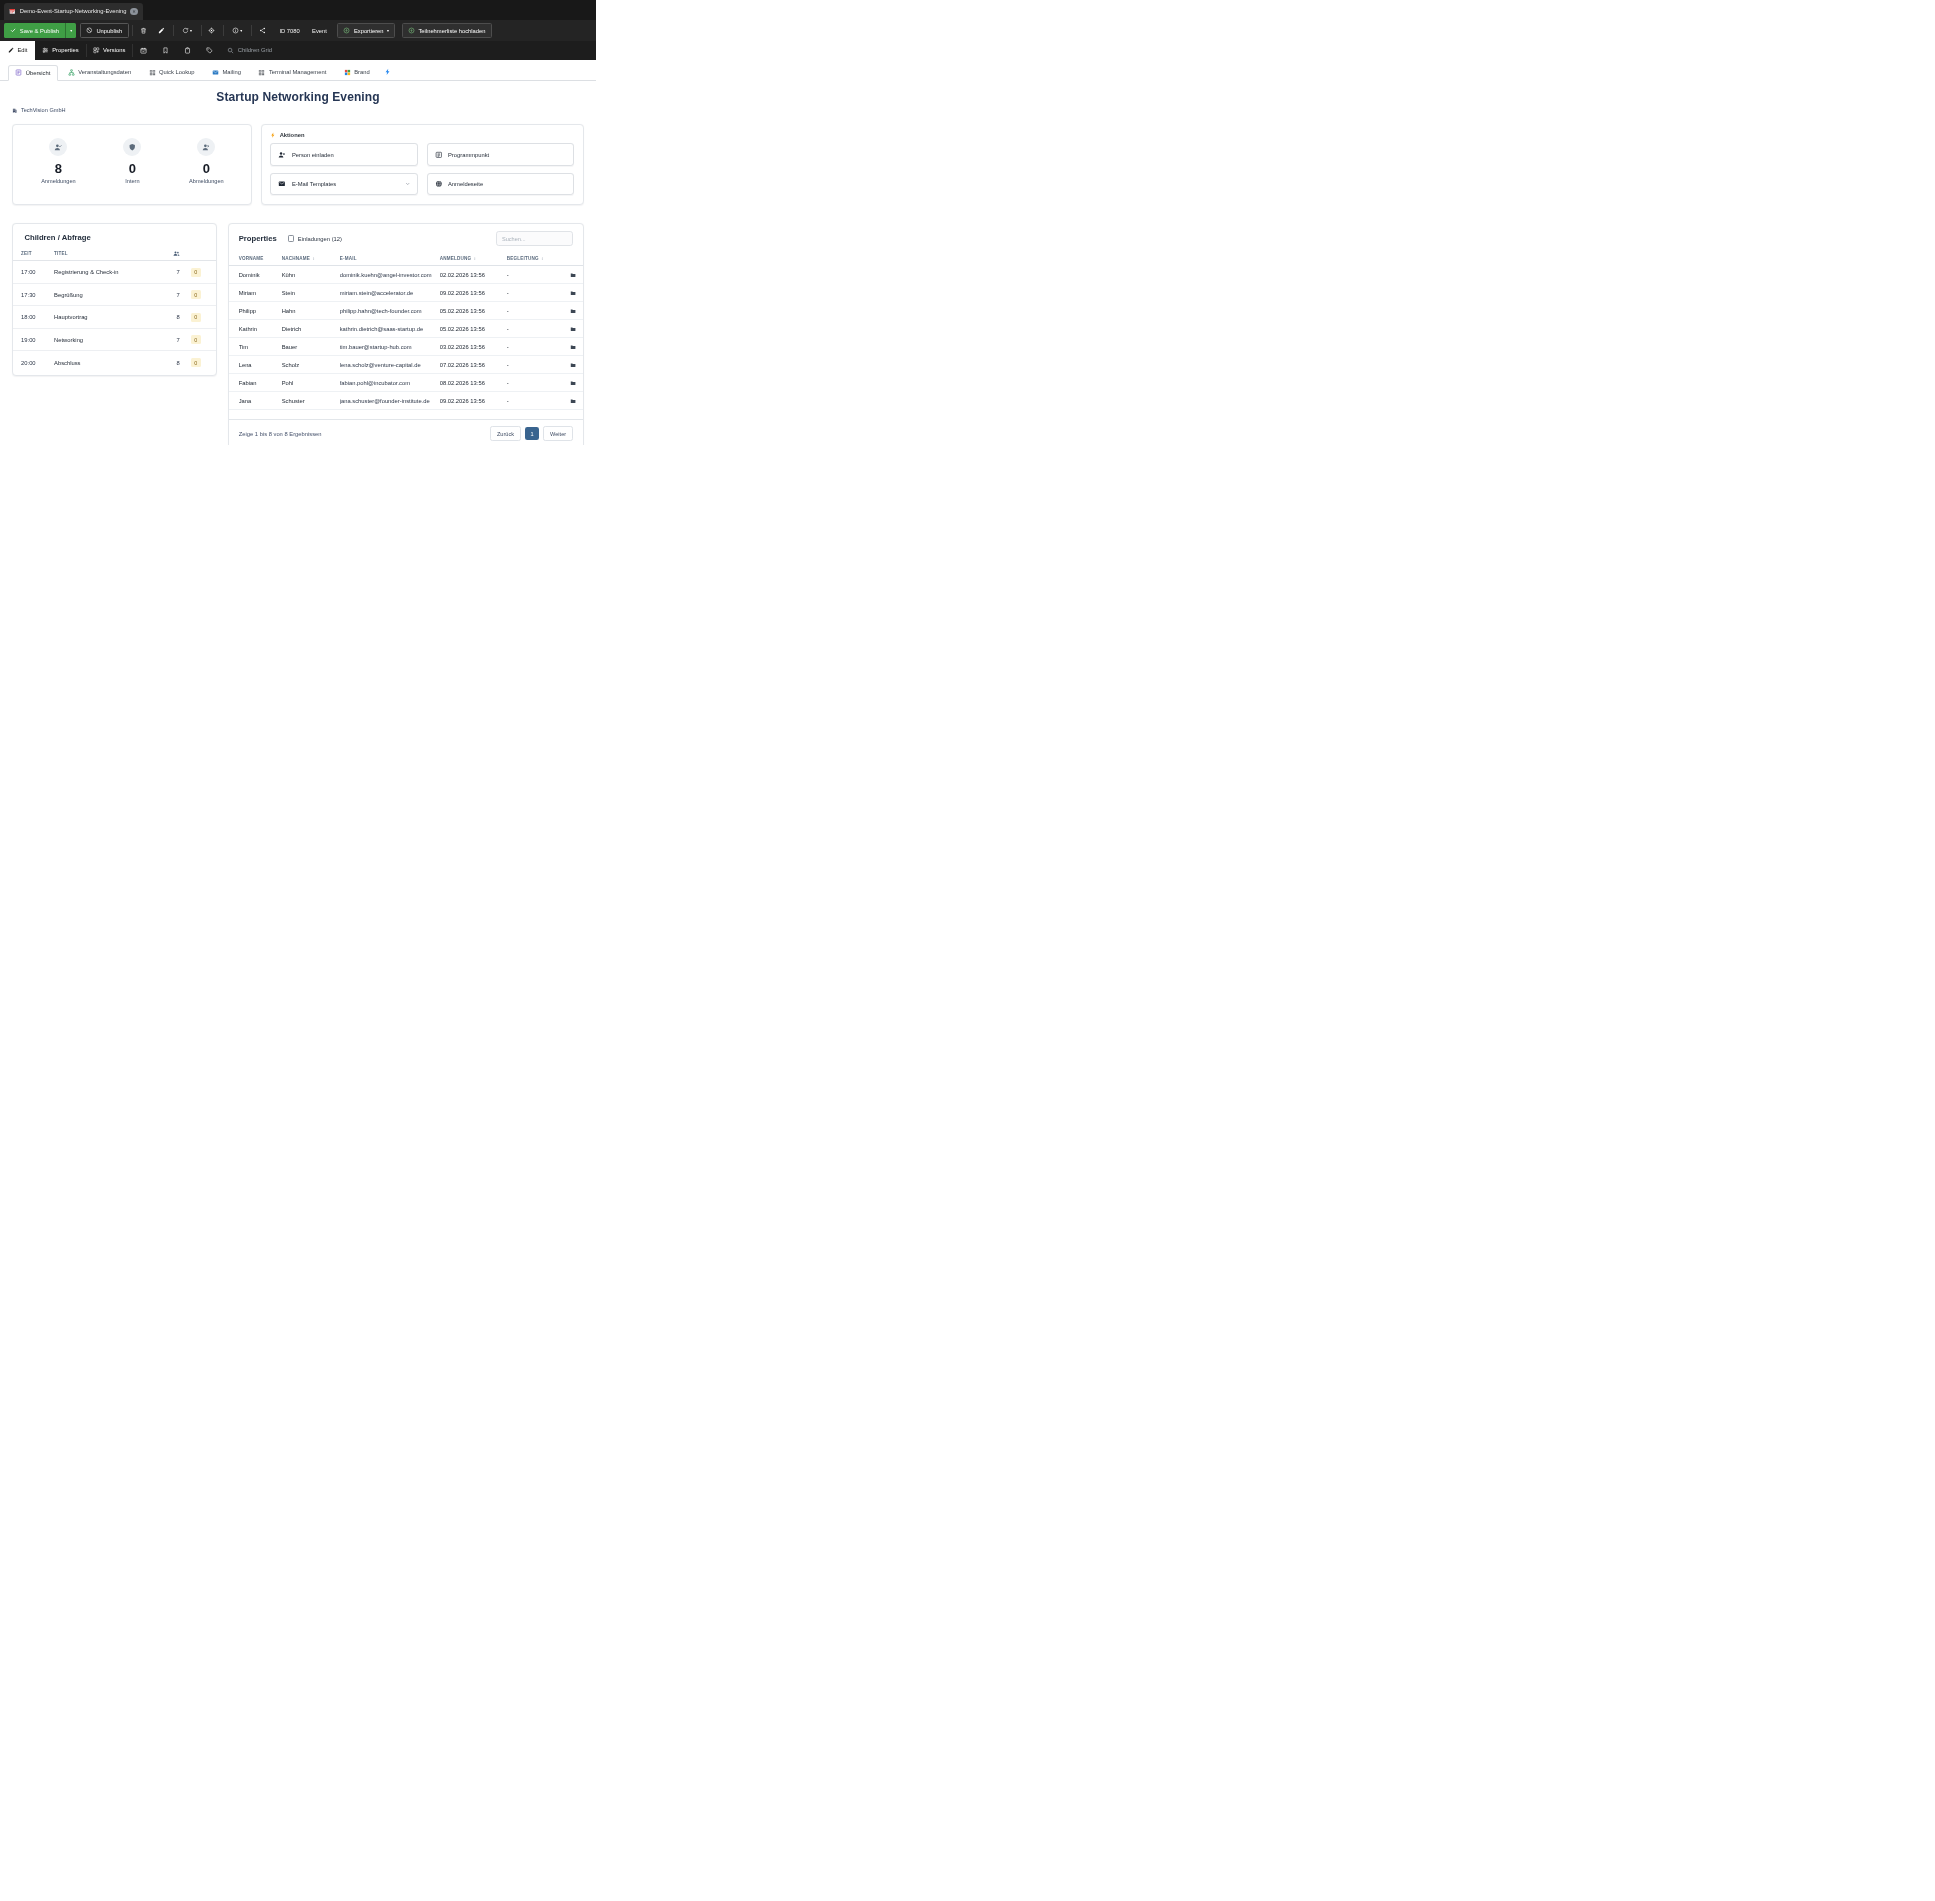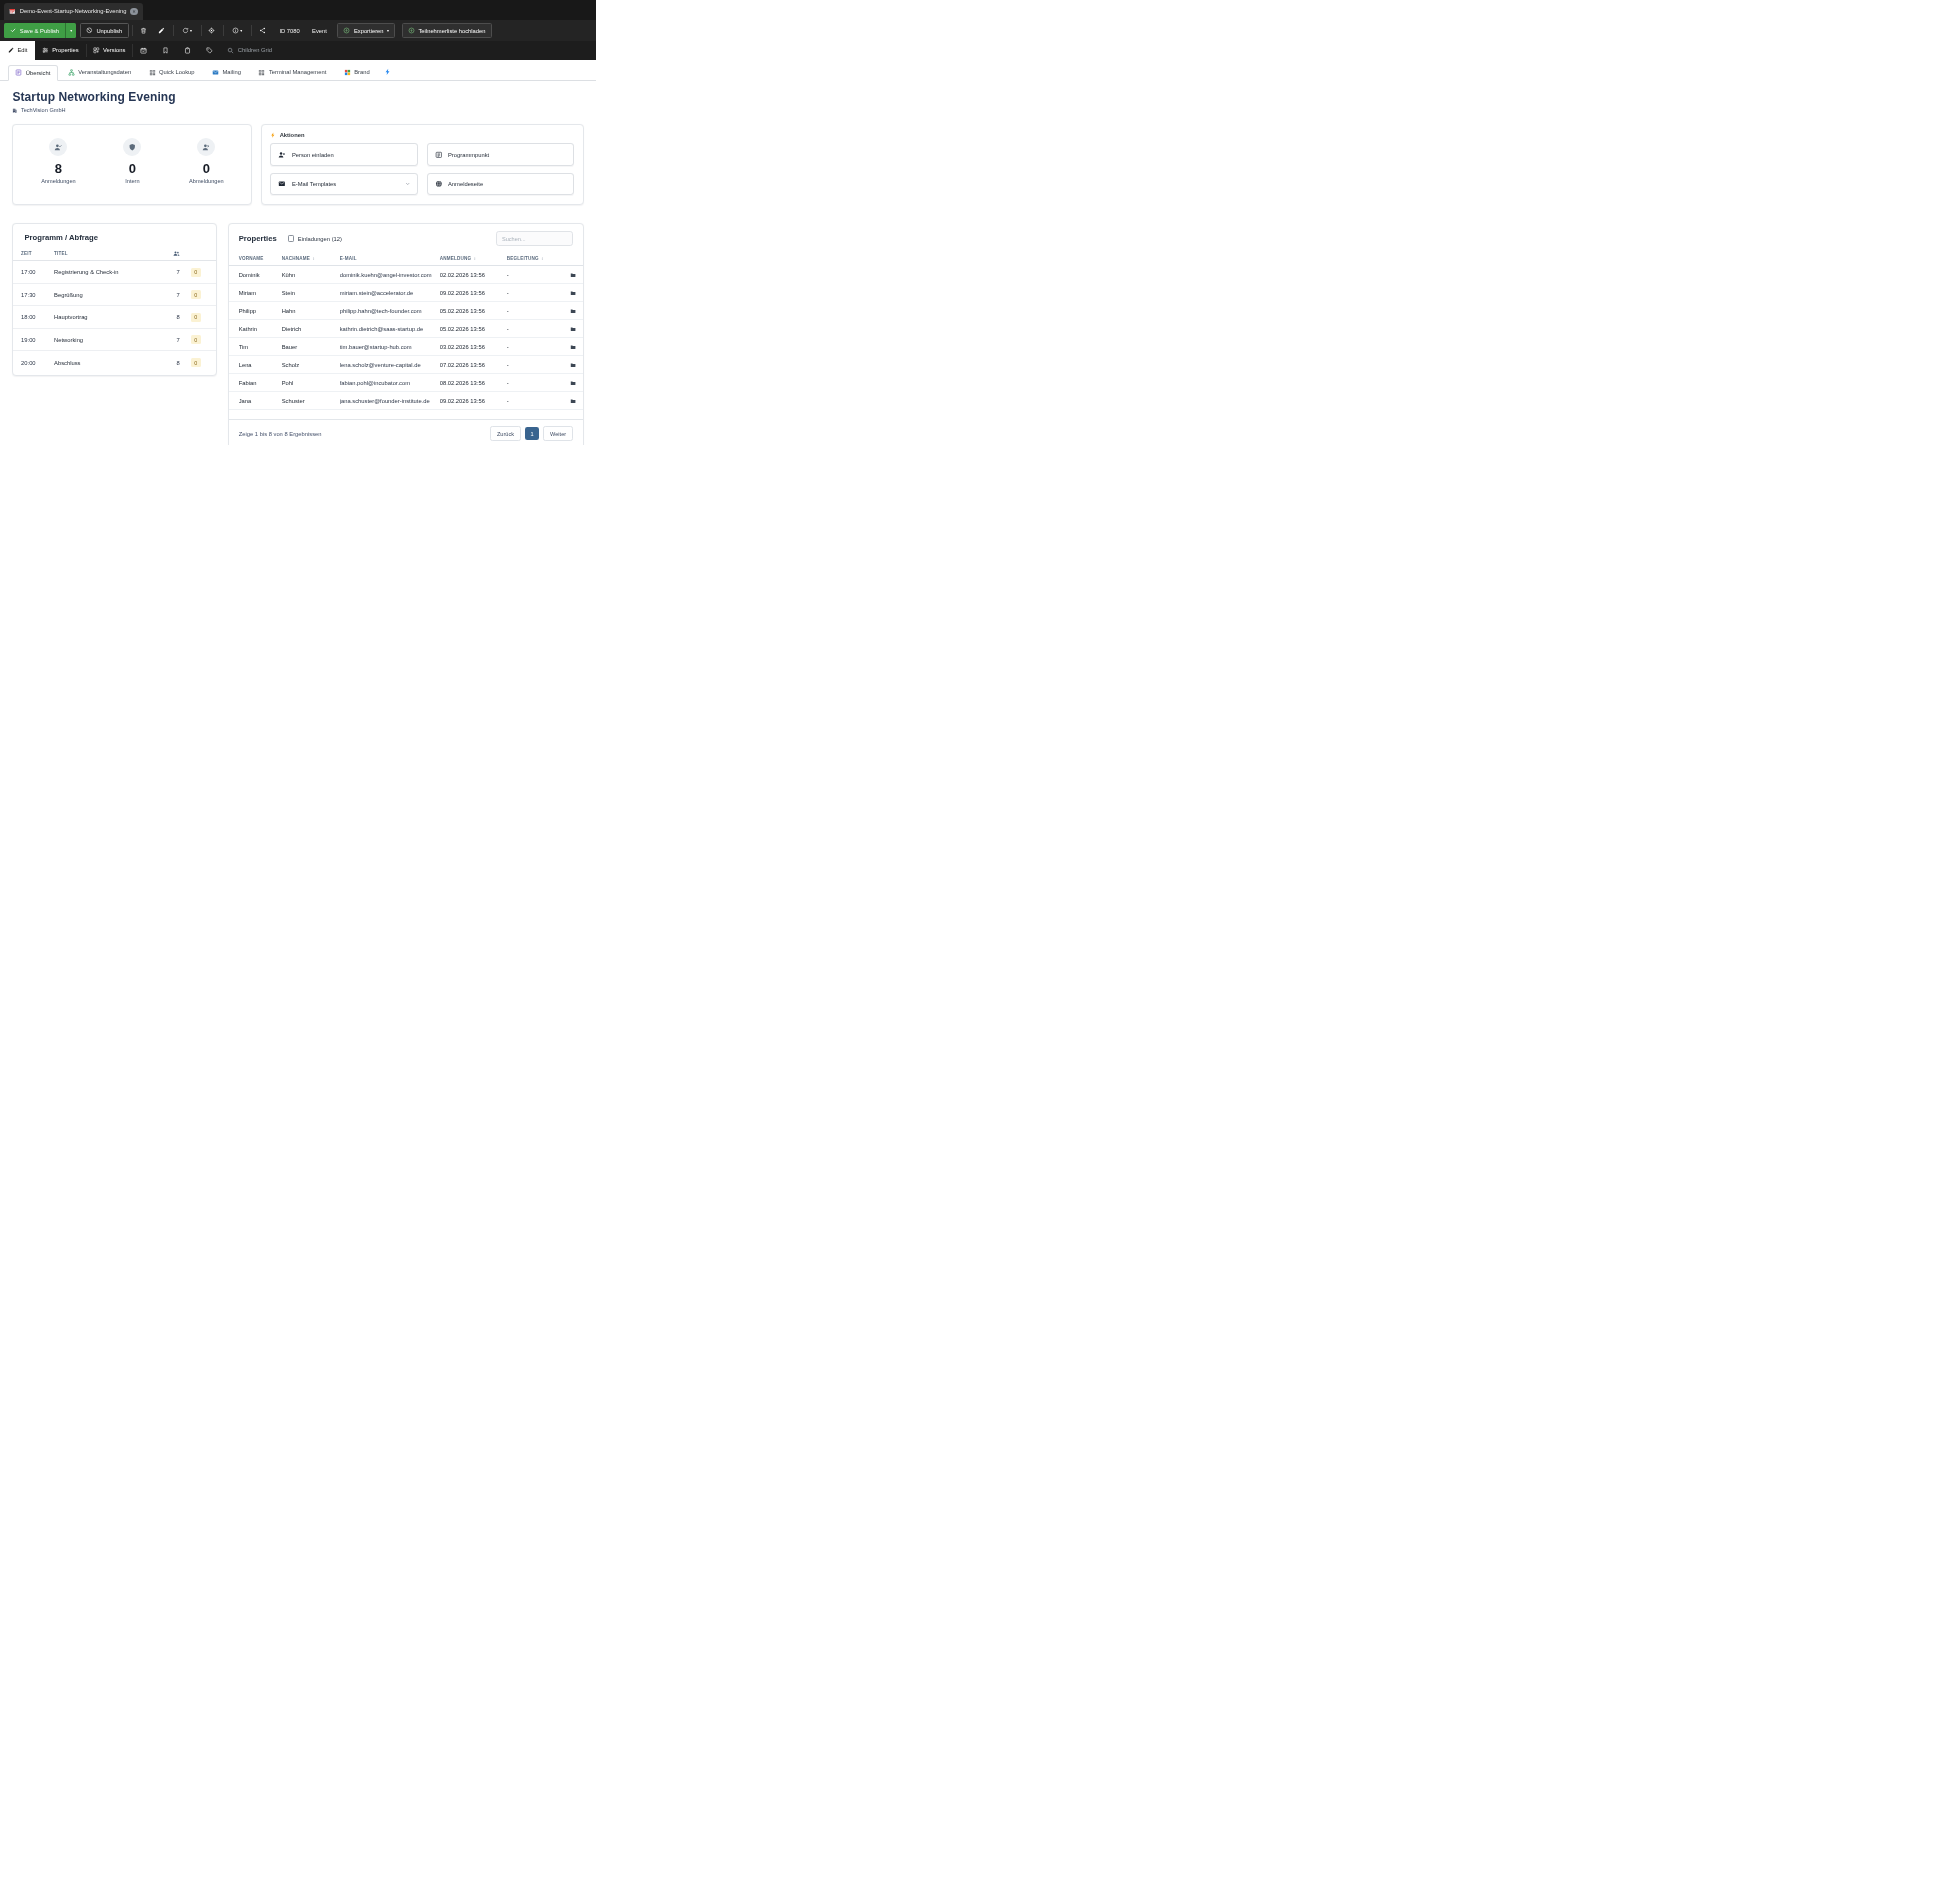--- a/index.html
+++ b/index.html
@@ -54,21 +54,21 @@
   .tabstrip { background:#fff; border-bottom:0.4px solid #dcdfe3; padding:4.6px 7.7px 0;
               display:flex; align-items:flex-end; gap:2.3px; }
   .tab { height:16.3px; display:flex; align-items:center; gap:3.5px; padding:0 6.6px;
          font-size:5.8px; color:#39404a; cursor:pointer; border:0.4px solid transparent; }
   .tab.active { background:#fff; border:0.4px solid #dcdfe3; border-bottom:0.4px solid #fff;
                 border-radius:2.7px 2.7px 0 0; margin-bottom:-0.4px; color:#23292f; }
   .tab.icononly { padding:0 3.9px; }
 
   
   .content { padding: 8.5px 12.4px 0; }
-  .page-title { font-size:12px; font-weight:600; color:#263654; letter-spacing:0.1px; }
+  .page-title { font-size:12px; font-weight:600; color:#263654; letter-spacing:0.1px;text-align:center; }
   .company { margin-top:3.5px; display:flex; align-items:center; gap:3.1px; color:#3e4c66; font-size:5.6px; }
 
   .card { background:#fff; border:0.4px solid #e4e7eb; border-radius:3.9px;
           box-shadow:0 0.4px 1.2px rgba(16,24,40,.05); }
 
   .row1 { display:flex; gap:8.5px; margin-top:11px; }
   .stats-card { width:240px; display:flex; justify-content:space-around; align-items:flex-start;
                 padding:12.4px 3.9px 11.6px; }
   .stat { text-align:center; }
   .stat-icon { width:18px; height:18px; border-radius:50%; background:#eef1f4; margin:0 auto;
@@ -533,21 +533,21 @@
           <span>Anmeldeseite</span>
         </button>
       </div>
     </div>
   </div>
 
   <div class="row2">
 
     <div class="card programm-card">
       <div class="card-head">
-        <div class="card-title">Programm / Abfrage</div>
+        <div class="card-title">Children / Abfrage</div>
       </div>
       <div class="pgrid pghead">
         <div class="colh">ZEIT</div>
         <div class="colh">TITEL</div>
         <div class="ppl">
           <svg class="i18" viewBox="0 0 24 24" fill="#475b74">
               <circle cx="8.5" cy="8.5" r="3.3"></circle>
               <path d="M1.8 19.5c.4-3.5 3.1-5.6 6.7-5.6s6.3 2.1 6.7 5.6z"></path>
               <circle cx="16.8" cy="9" r="2.7"></circle>
               <path d="M16.4 14.7c3 .2 5.2 2 5.6 4.8h-4.5z"></path>

